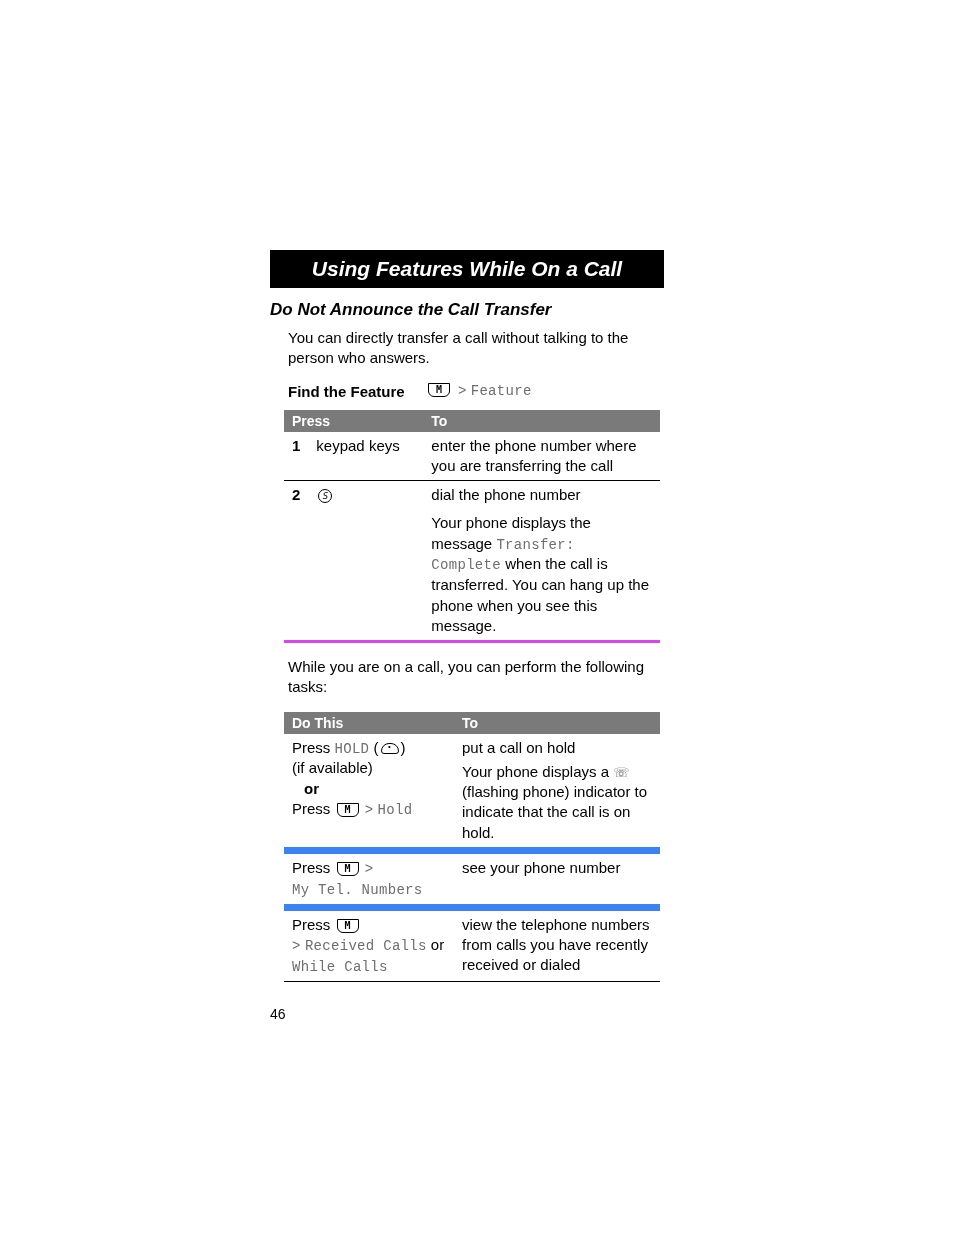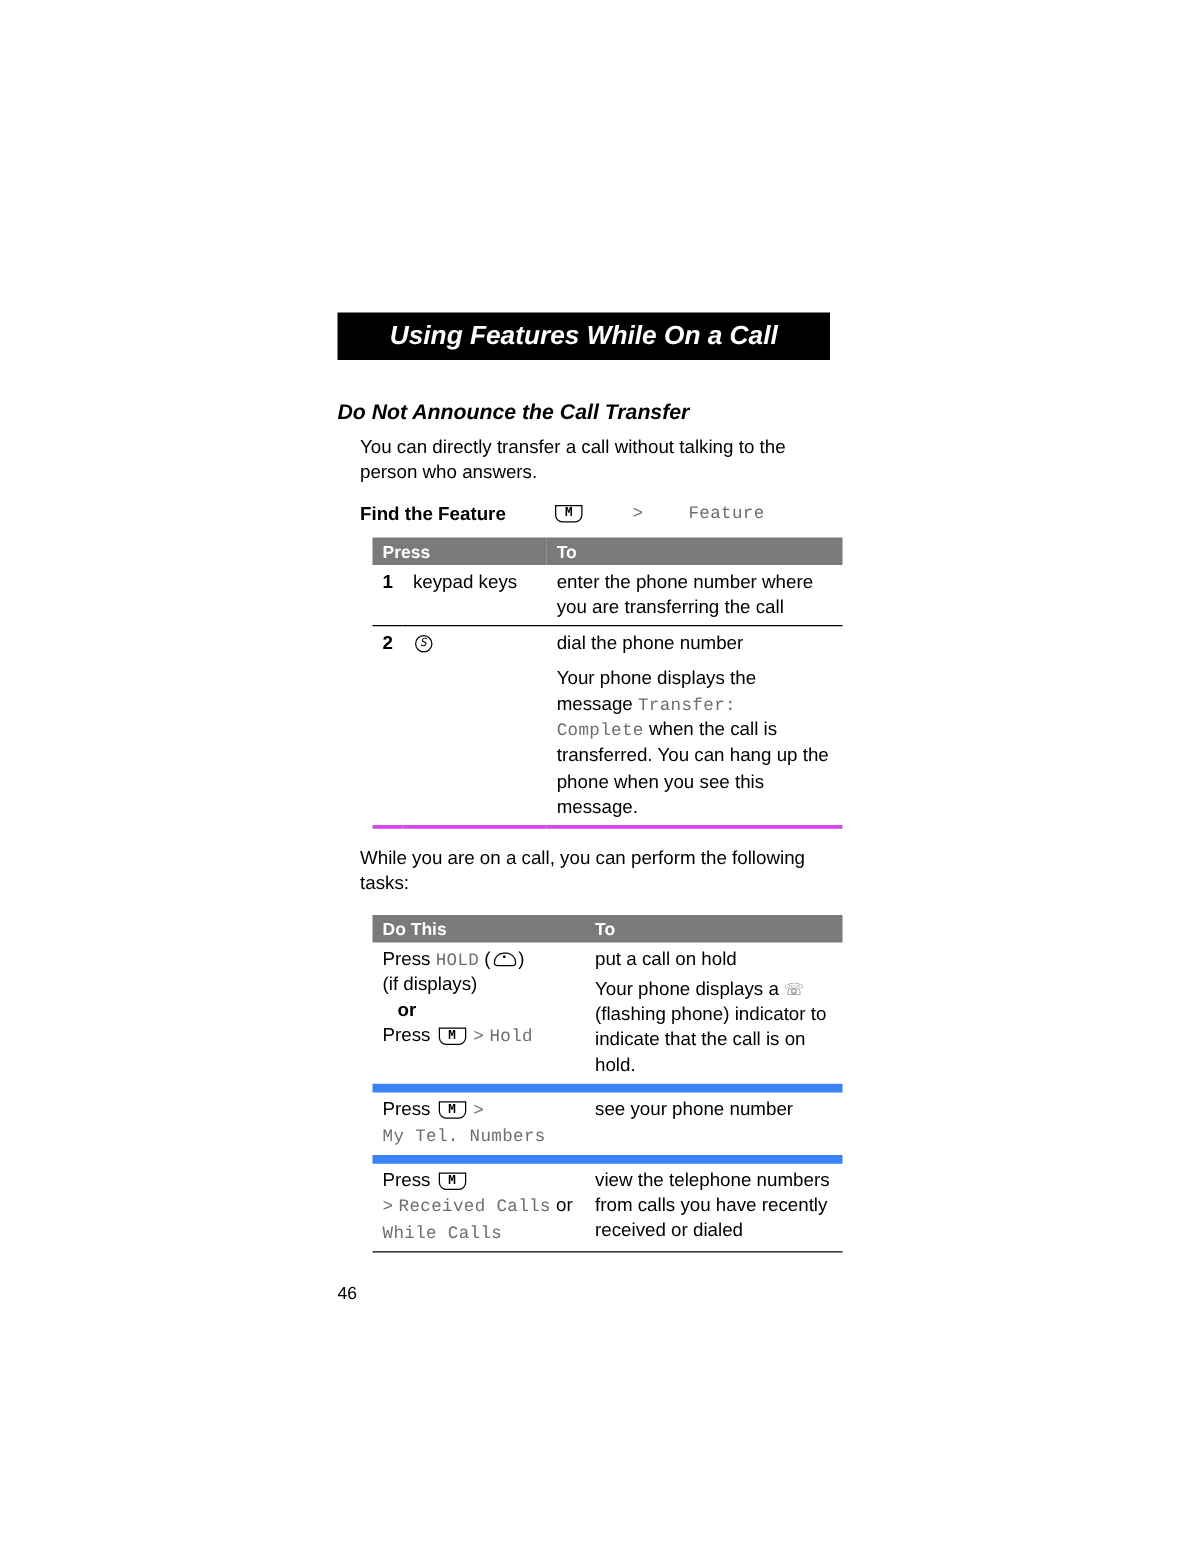--- a/index.html
+++ b/index.html
@@ -16,39 +16,38 @@
     padding: 250px 290px 0 270px;
   }
   .title-bar {
     background: #000;
     color: #fff;
     font-style: italic;
     font-weight: bold;
     font-size: 21px;
     padding: 7px 0;
     text-align: center;
-    margin-bottom: 32px;
+    margin-bottom: 12px;
   }
   h3.subhead {
     font-style: italic;
     font-weight: bold;
     font-size: 17px;
     margin: 3px 0 8px 0;
   }
   .body-text {
     font-size: 15px;
     line-height: 1.35;
     margin: 0 0 14px 18px;
   }
   .find-feature-row {
     margin: 4px 0 10px 18px;
     display: flex;
-    align-items: center;
+    align-items: flex-start;
     font-size: 15px;
-    gap: 16px;
   }
   .find-feature-label { font-weight: bold; min-width: 138px; }
   .menu-key {
     display: inline-block;
     border: 1px solid #000;
     border-radius: 0 0 6px 6px;
     font-family: monospace;
     font-size: 10px;
     font-weight: bold;
     width: 22px;
@@ -91,21 +90,21 @@
   }
   .mono {
     font-family: "Andale Mono", "Courier New", monospace;
     color: #6e6e6e;
     letter-spacing: 0.3px;
     font-size: 14px;
   }
   table.inst {
     width: 100%;
     border-collapse: collapse;
-    margin: 0 0 14px 28px;
+    margin: 0 0 14px 14px;
     width: calc(100% - 18px);
     font-size: 15px;
   }
   table.inst thead th {
     background: #7a7a7a;
     color: #fff;
     font-weight: bold;
     text-align: left;
     padding: 3px 8px;
     font-size: 14px;
@@ -196,21 +195,21 @@
       <tr>
         <th class="dothis-col">Do This</th>
         <th>To</th>
       </tr>
     </thead>
     <tbody>
       <tr>
         <td class="dothis-col">
           <span>Press </span><span class="mono">HOLD</span>
           (<span class="soft-key"></span>)<br>
-          <span>(if displays)</span><br>
+          <span>(if available)</span><br>
           <span class="bold or-indent">or</span><br>
           <span>Press </span><span class="menu-key">M</span>
           <span class="mono">&gt;</span>
           <span class="mono">Hold</span>
         </td>
         <td>
           <span>put a call on hold</span><br>
           <div style="height:4px;"></div>
           <span>Your phone displays a </span><span class="flash-icon">☏</span><span> (flashing phone) indicator to indicate that the call is on hold.</span>
         </td>

